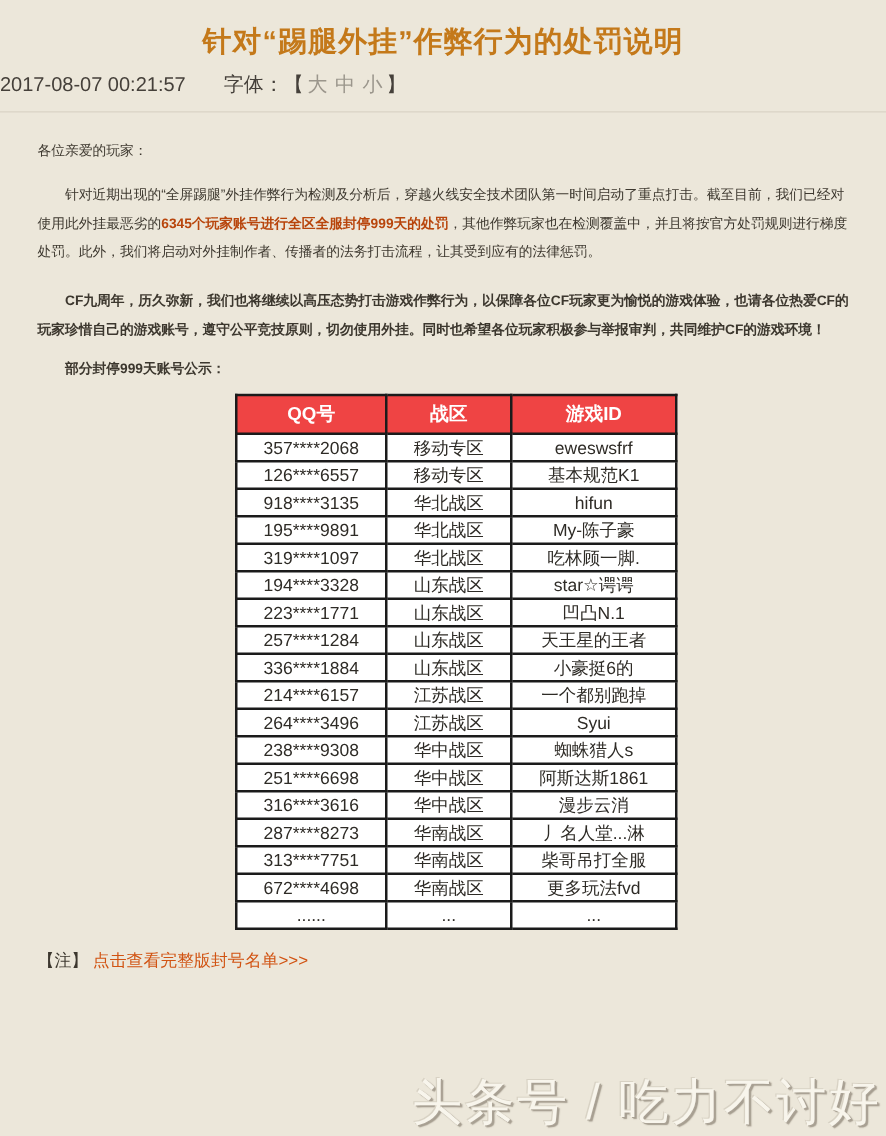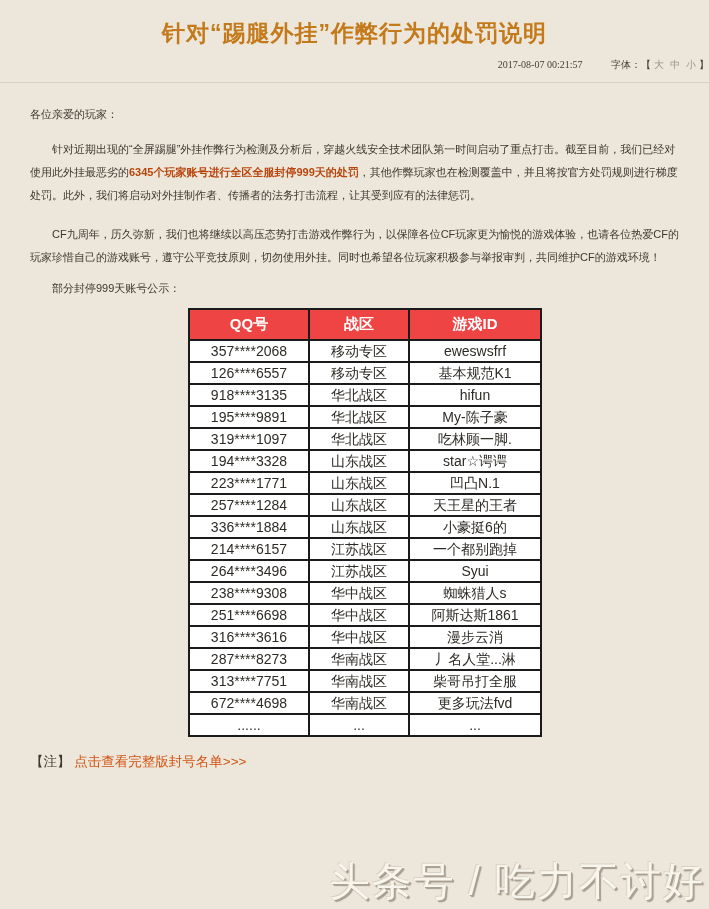--- a/index.html
+++ b/index.html
@@ -15,46 +15,45 @@
   .page-title {
     margin:0;
     text-align:center;
     font-size:23px;
     font-weight:bold;
     letter-spacing:1px;
     color:#c4791a;
   }
   .meta {
     margin-top:9px;
-    text-align:right;
-    font-size:10px;
+    text-align:left;
+    font-size:16px;
     color:#45403a;
-    font-family:Liberation Serif, serif;
   }
   .meta .date { margin-right:26px; }
   .font-selector { display:inline-block; }
   .size-option { color:#9b968c; margin:0 3px; cursor:pointer; }
   .divider {
     margin-top:10px;
     border:none;
     border-top:1px solid #d9d3c5;
     height:0;
   }
   .content {
     padding:12px 30px 0 30px;
     font-size:11px;
     line-height:23px;
     color:#3c372e;
   }
   .content p { margin:0; }
   .p-indent { text-indent:2em; }
   .mt1 { margin-top:12px !important; }
   .mt2 { margin-top:18px !important; }
-  .mt3 { margin-top:16px !important; }
-  .mt4 { margin-top:8px !important; }
+  .mt3 { margin-top:16px !important;font-weight:bold; }
+  .mt4 { margin-top:8px !important;font-weight:bold; }
   .highlight { color:#b8450c; font-weight:bold; }
   .link { color:#d15312; cursor:pointer; text-decoration:none; }
   .ban-table {
     border-collapse:collapse;
     margin:8px 0 0 188px;
     background:#ffffff;
     border:2px solid #1b1b1b;
   }
   .ban-table th {
     background:#ef4444;

